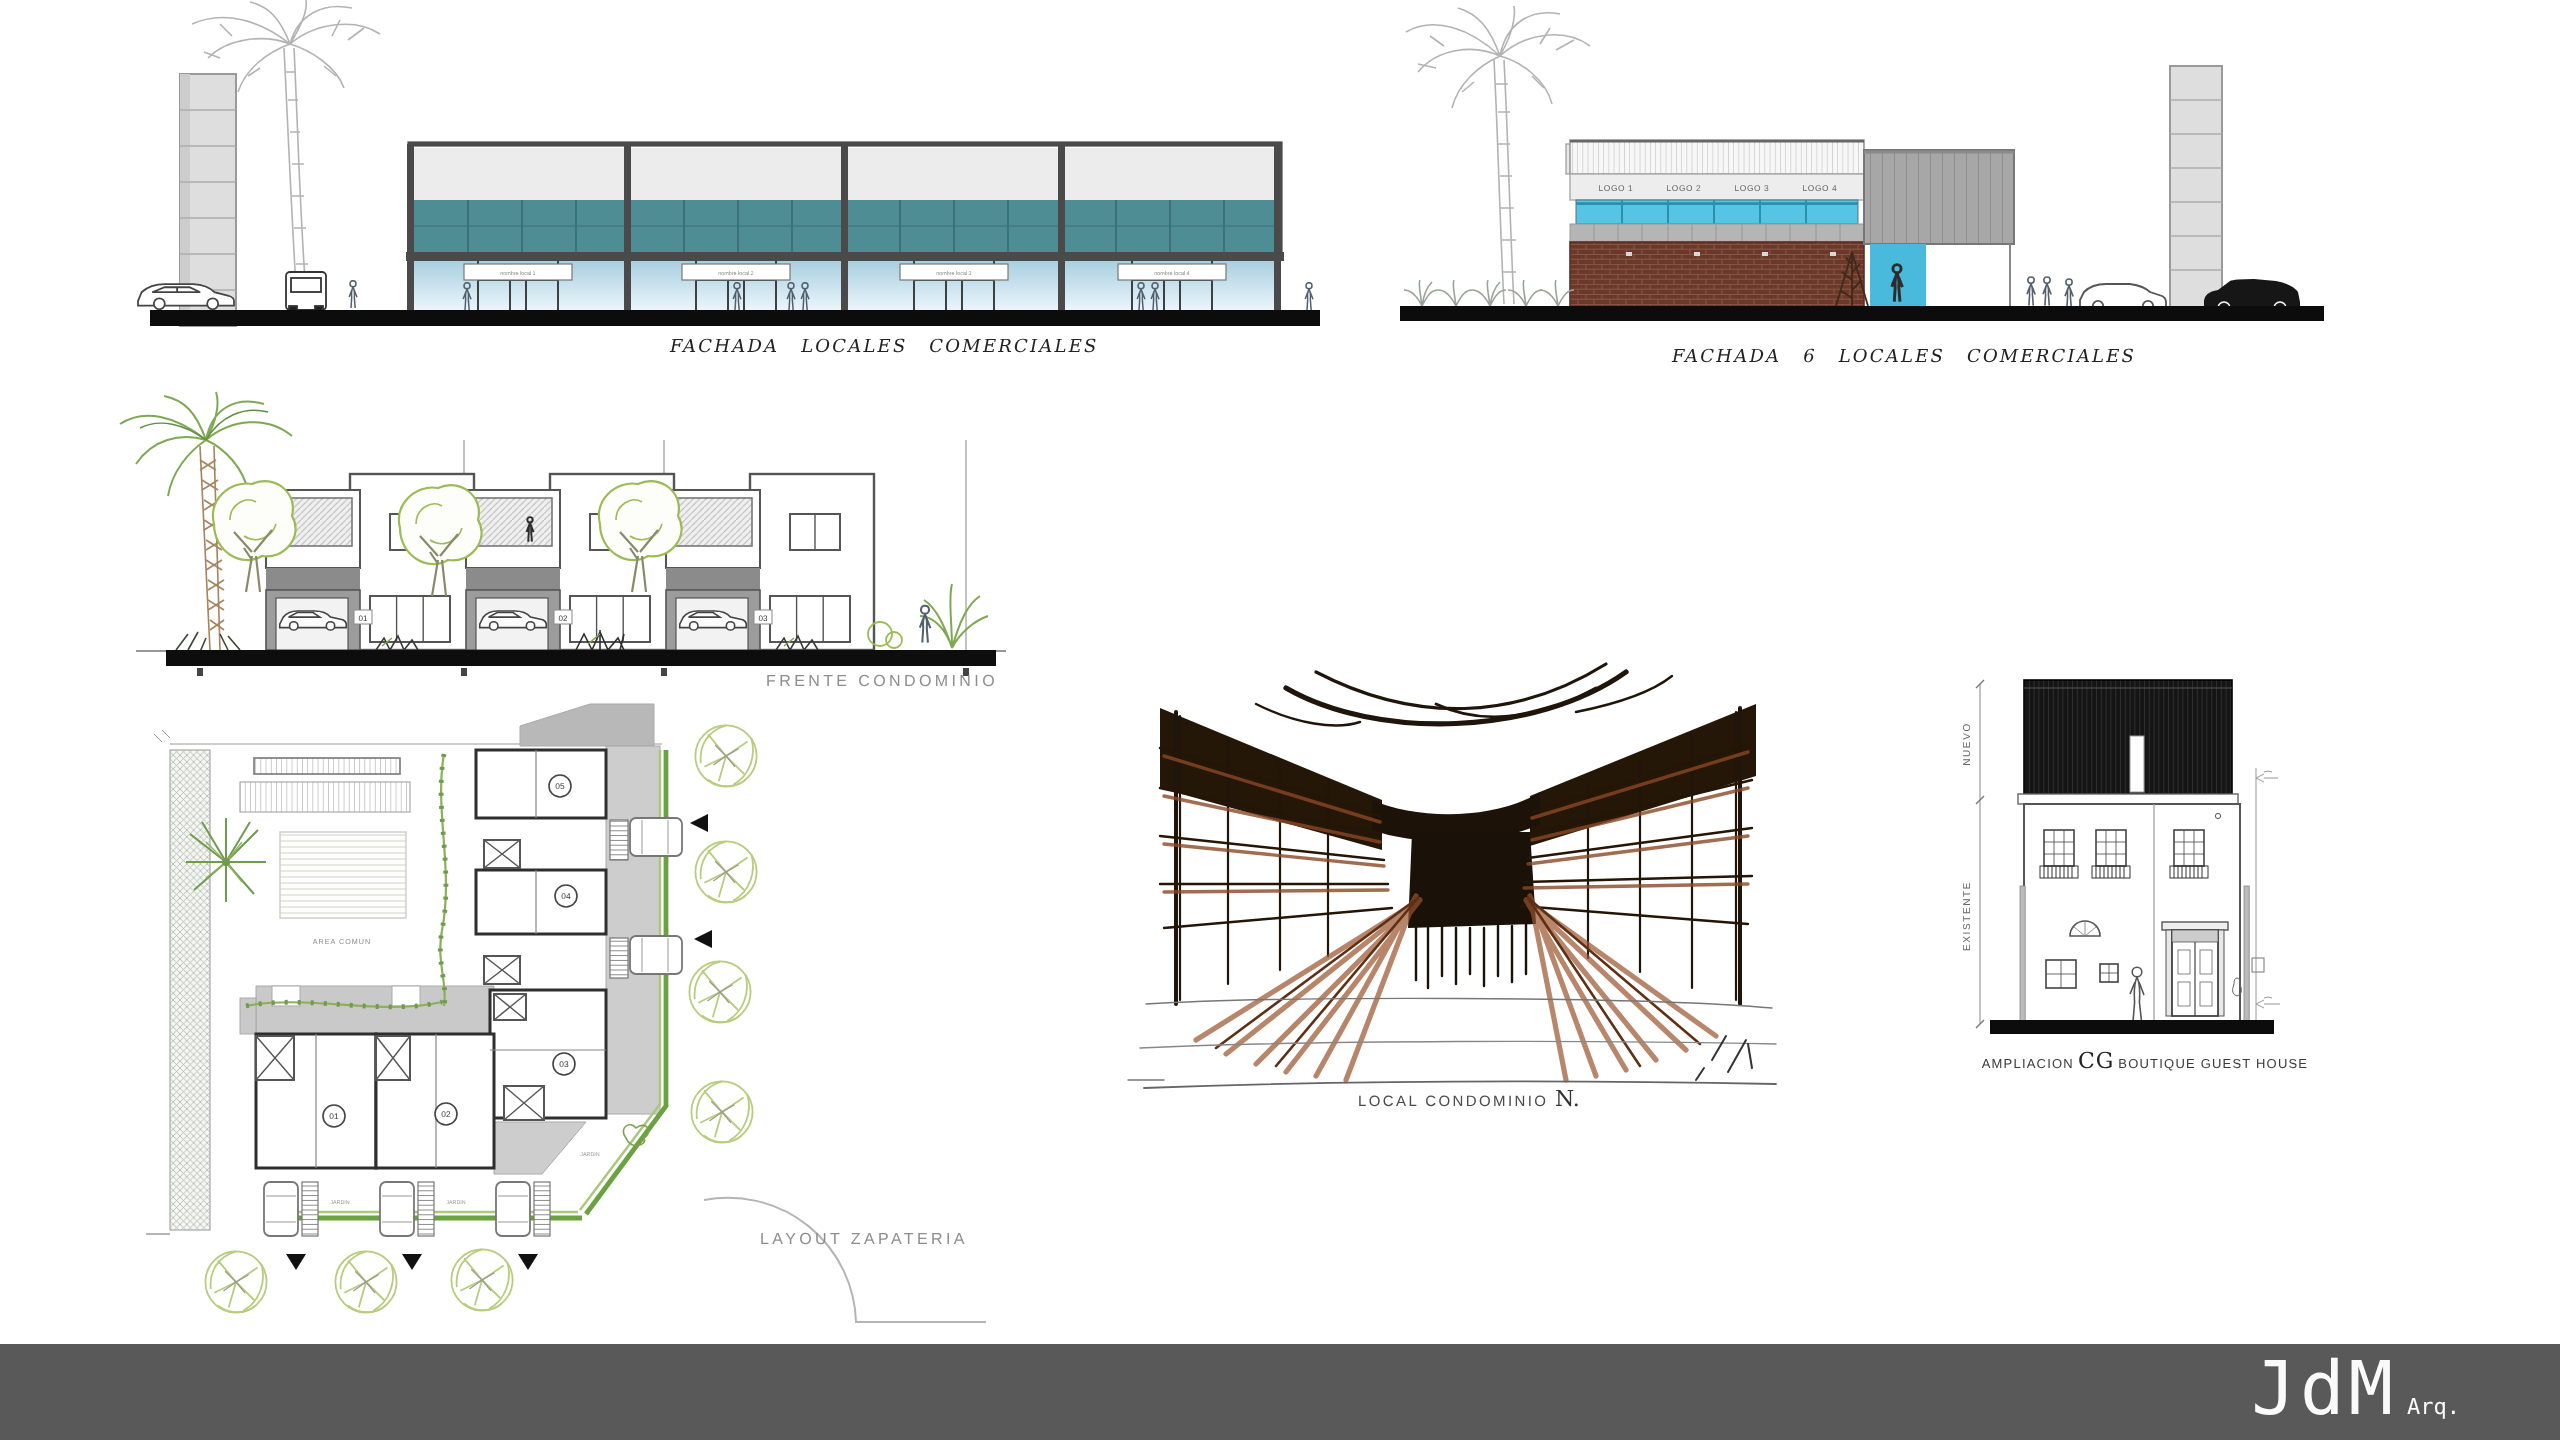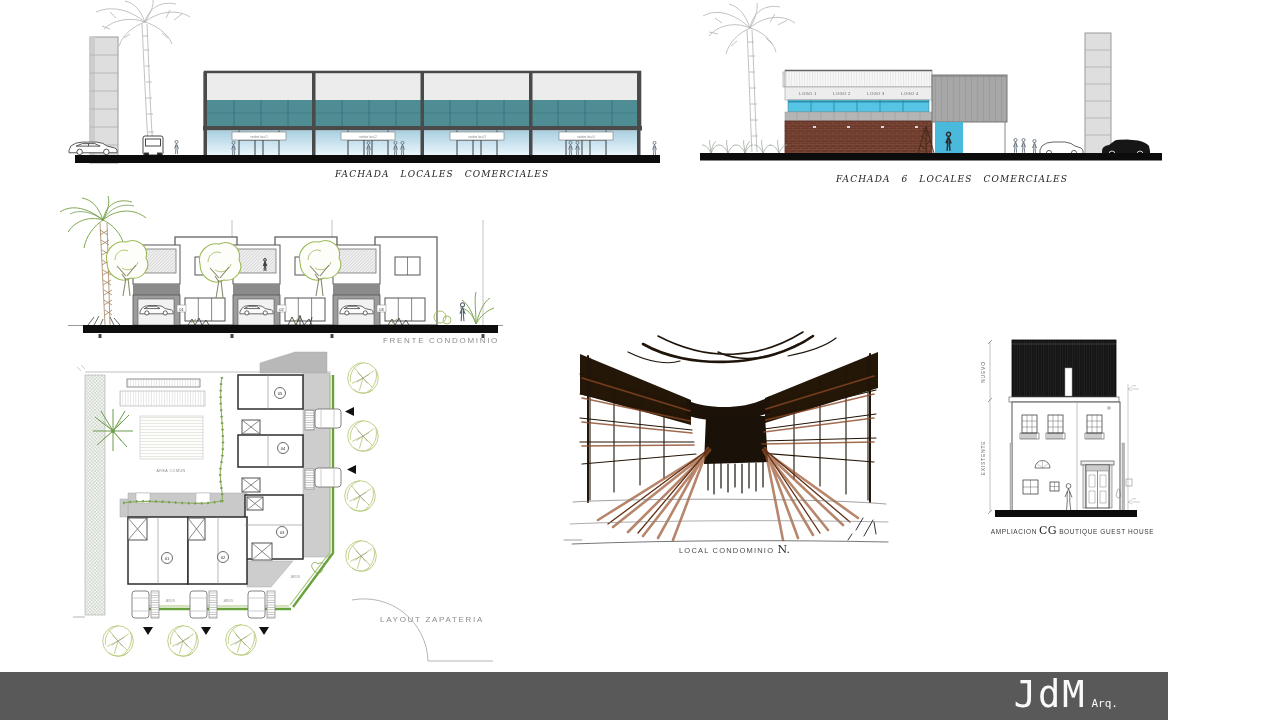--- a/index.html
+++ b/index.html
@@ -8,21 +8,21 @@
   svg{position:absolute;overflow:visible;}
   svg text{font-family:"Liberation Sans",sans-serif;}
   .caption-cad{position:absolute;font-family:"DejaVu Serif",serif;font-style:italic;
                font-size:9px;letter-spacing:1.1px;word-spacing:7px;color:#222;white-space:nowrap;text-align:right;}
   .caption-sans{position:absolute;font-size:8px;letter-spacing:1.7px;color:#8d8d8d;white-space:nowrap;}
   .caption-zap{position:absolute;white-space:nowrap;color:#4a4a4a;font-size:7.5px;letter-spacing:1.2px;}
   .caption-zap .big{font-family:"DejaVu Serif",serif;font-size:11px;letter-spacing:0;color:#333;}
   .caption-gh{position:absolute;left:980px;top:524px;width:185px;text-align:center;white-space:nowrap;
               color:#3a3a3a;font-size:6.5px;letter-spacing:.6px;}
   .caption-gh .mono{font-family:"DejaVu Serif",serif;font-size:11px;letter-spacing:.5px;color:#222;margin:17px 2px;}
-  #footer{position:absolute;left:0;bottom:0;width:1168px;height:48px;background:#595959;}
+  #footer{position:absolute;left:0;bottom:0;width:1280px;height:48px;background:#595959;}
   #brand{position:absolute;right:50px;bottom:4px;display:flex;align-items:baseline;
          color:#fafafa;font-family:"DejaVu Sans Mono",monospace;}
   #brand .main{font-size:37px;letter-spacing:2px;}
   #brand .suffix{font-size:11px;margin-left:5px;}
   .pp{stroke:#52606e;fill:none;stroke-width:.9;}
   .pd{stroke:#2c2c2c;fill:none;stroke-width:1.3;}
 </style>
 </head>
 <body>
 

